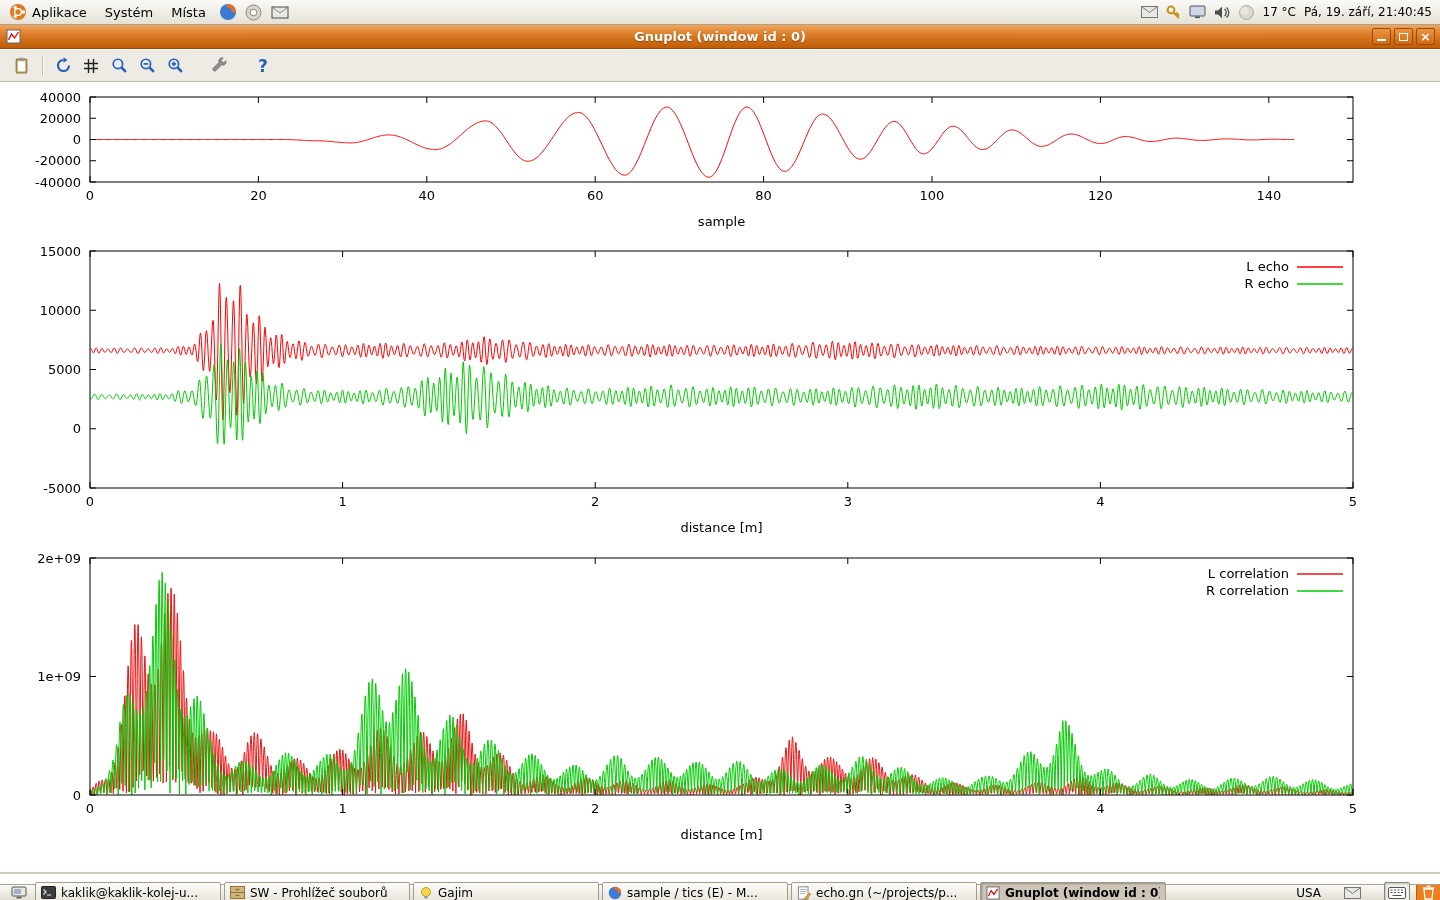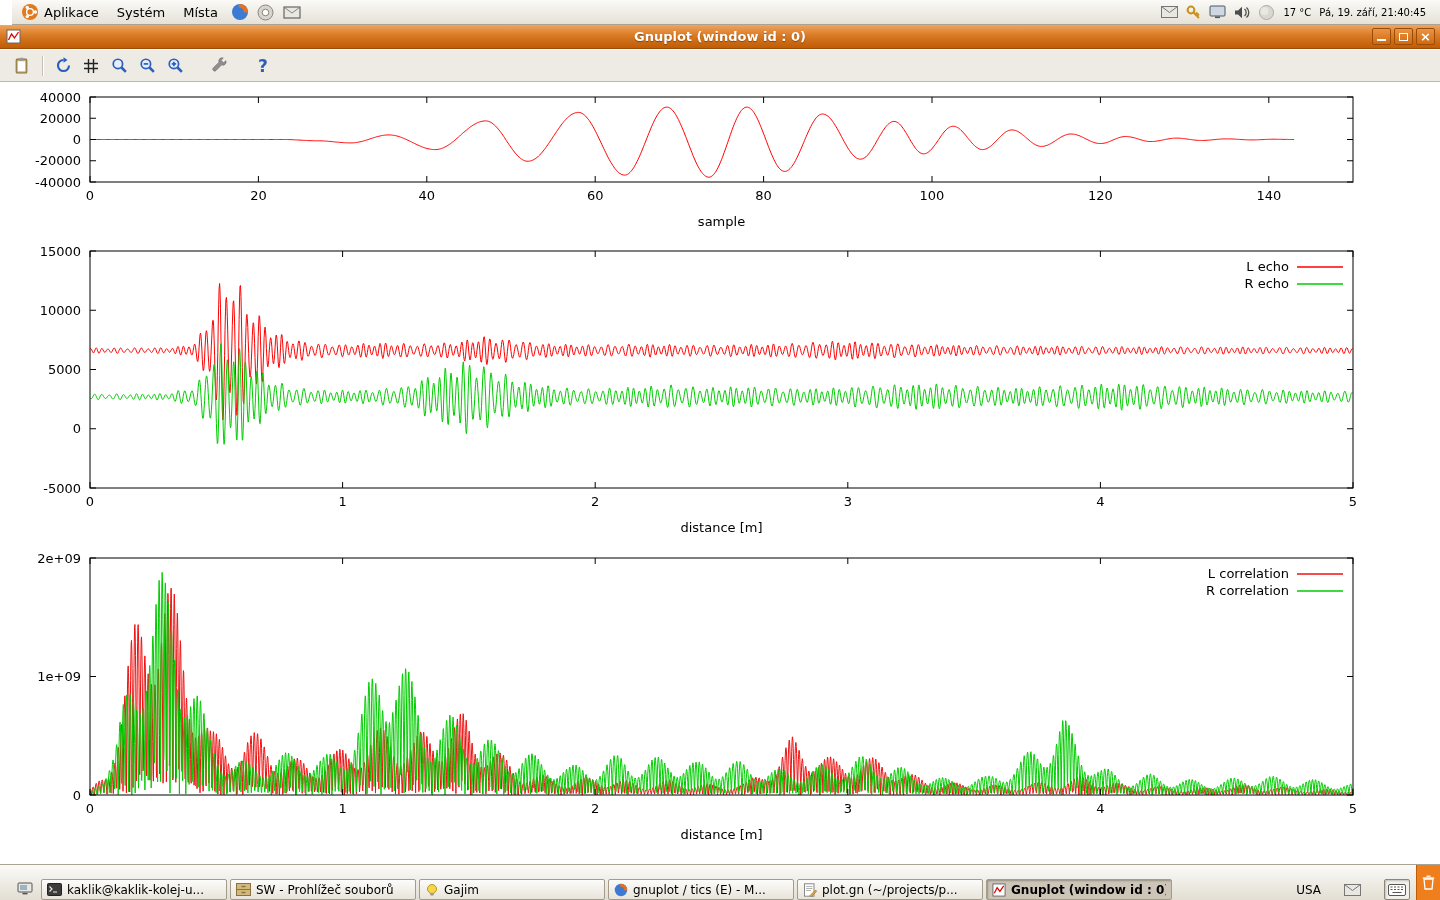--- a/index.html
+++ b/index.html
@@ -1,26 +1,26 @@
 <!DOCTYPE html>
 <html><head>
 <meta charset="utf-8">
 <style>
   *{box-sizing:border-box;margin:0;padding:0}
   html,body{width:1440px;height:900px;overflow:hidden}
   body{position:relative;background:#fff;font-family:"DejaVu Sans",sans-serif;color:#000;-webkit-user-select:none;user-select:none}
   .icon svg{display:block}
 
   
-  #top-panel{position:absolute;top:0;left:12px;right:0;height:25px;
+  #top-panel{position:absolute;top:0;left:0;right:0;height:25px;
     background:linear-gradient(#fbfaf7,#e5e1d6);border-bottom:1px solid #a9a396;
     display:flex;align-items:center;font-size:13px}
   .menu-item{height:100%;display:flex;align-items:center;gap:5px;padding:0 9px;cursor:default}
   .launcher{width:26px;height:100%;display:flex;align-items:center;justify-content:center}
-  .panel-right{margin-left:auto;display:flex;align-items:center;gap:8px;padding-right:14px;font-size:10px}
+  .panel-right{margin-left:auto;display:flex;align-items:center;gap:8px;padding-right:8px;font-size:12px}
 
   
   #titlebar{position:absolute;top:25px;left:0;right:0;height:24px;
     background:linear-gradient(#f0a55e,#d97a24 45%,#c05c06);
     border-bottom:1px solid #9c4c04;display:flex;align-items:center}
   #titlebar .wicon{margin-left:6px}
   #win-title{position:absolute;left:0;right:0;text-align:center;color:#fff;font-weight:bold;font-size:13px;
     text-shadow:0 1px 1px rgba(90,40,0,.6)}
   .win-controls{margin-left:auto;display:flex;gap:3px;padding-right:5px;position:relative}
   .win-btn{width:19px;height:17px;border:1px solid #9a4b05;border-radius:2px;
@@ -46,23 +46,23 @@
   #chart2{top:464px;height:326px}
   svg text{fill:#000}
   .tl{font:13px "DejaVu Sans",sans-serif}
   .xl{font:13px "DejaVu Sans",sans-serif}
   .ax{stroke:#000;stroke-width:1}
   .axbox{fill:none;stroke:#000;stroke-width:1}
 
   #desk-strip{position:absolute;left:0;right:0;bottom:26px;height:2px;background:#cfcabf}
 
   
-  #taskbar{position:absolute;left:0;right:0;bottom:0;height:36px;
+  #taskbar{position:absolute;left:0;right:0;bottom:0;height:16px;
     background:linear-gradient(#fbfaf7,#e2ded3);border-top:1px solid #a9a396;
-    display:flex;align-items:flex-end;font-size:12px;padding-left:12px}
+    display:flex;align-items:center;font-size:12px;padding-left:6px}
   .sd-btn{width:26px;height:22px;display:flex;align-items:center;justify-content:center;border-radius:2px;margin-right:3px}
   .task-btn{width:186px;height:21px;margin-right:3px;border:1px solid #a39c8c;border-radius:2px;
     background:linear-gradient(#fdfcfa,#e8e4da);display:flex;align-items:center;gap:5px;padding:0 5px;
     white-space:nowrap;overflow:hidden}
   .task-btn .tlabel{overflow:hidden;text-overflow:clip}
   .task-btn.active{background:#cdc6b8;box-shadow:inset 1px 1px 2px rgba(0,0,0,.28);font-weight:bold}
   .task-right{margin-left:auto;display:flex;align-items:center;gap:23px;padding-right:30px}
   .kbd-btn{width:26px;height:21px;border:1px solid #8c8678;border-radius:2px;background:#f2f0ea;
     display:flex;align-items:center;justify-content:center;box-shadow:inset 1px 1px 2px rgba(0,0,0,.2)}
   .trash-btn{position:absolute;right:0;top:0;bottom:0;width:24px;background:#ee7f1c;
@@ -412,32 +412,32 @@
     <span class="tlabel">Gajim</span>
   </div>
 
   <div class="task-btn">
     <span class="icon">
       <svg width="14" height="14" viewBox="0 0 18 18">
           <circle cx="9" cy="9" r="8" fill="#3b7bd4"></circle>
           <path d="M9,1 A8,8 0 0,1 16.9,9.5 L12.8,9.2 A4.2,4.2 0 0,0 8.6,4.8 L7.2,2.2 Z" fill="#e6701e"></path>
         </svg>
     </span>
-    <span class="tlabel">gnuplot / tics (E) - M...</span>
+    <span class="tlabel">sample / tics (E) - M...</span>
   </div>
 
   <div class="task-btn">
     <span class="icon">
       <svg width="14" height="14" viewBox="0 0 14 14">
           <rect x="1.5" y="0.8" width="9.5" height="12.4" fill="#fff" stroke="#888"></rect>
           <path d="M3,3.5 H9.5 M3,5.5 H9.5 M3,7.5 H8" stroke="#b5b5b5"></path>
           <path d="M7,12.5 L12.5,7 L13.8,8.3 L8.3,13.8 Z" fill="#e6a13c" stroke="#a06a10" stroke-width="0.6"></path>
         </svg>
     </span>
-    <span class="tlabel">plot.gn (~/projects/p...</span>
+    <span class="tlabel">echo.gn (~/projects/p...</span>
   </div>
 
   <div class="task-btn active">
     <span class="icon">
       <svg width="14" height="14" viewBox="0 0 15 15">
           <rect x="1" y="1" width="13" height="13" fill="#fff" stroke="#666"></rect>
           <polyline points="2.5,11 5.5,5 8.5,9 12.5,3" fill="none" stroke="#d00" stroke-width="1.3"></polyline>
         </svg>
     </span>
     <span class="tlabel">Gnuplot (window id : 0)</span>

